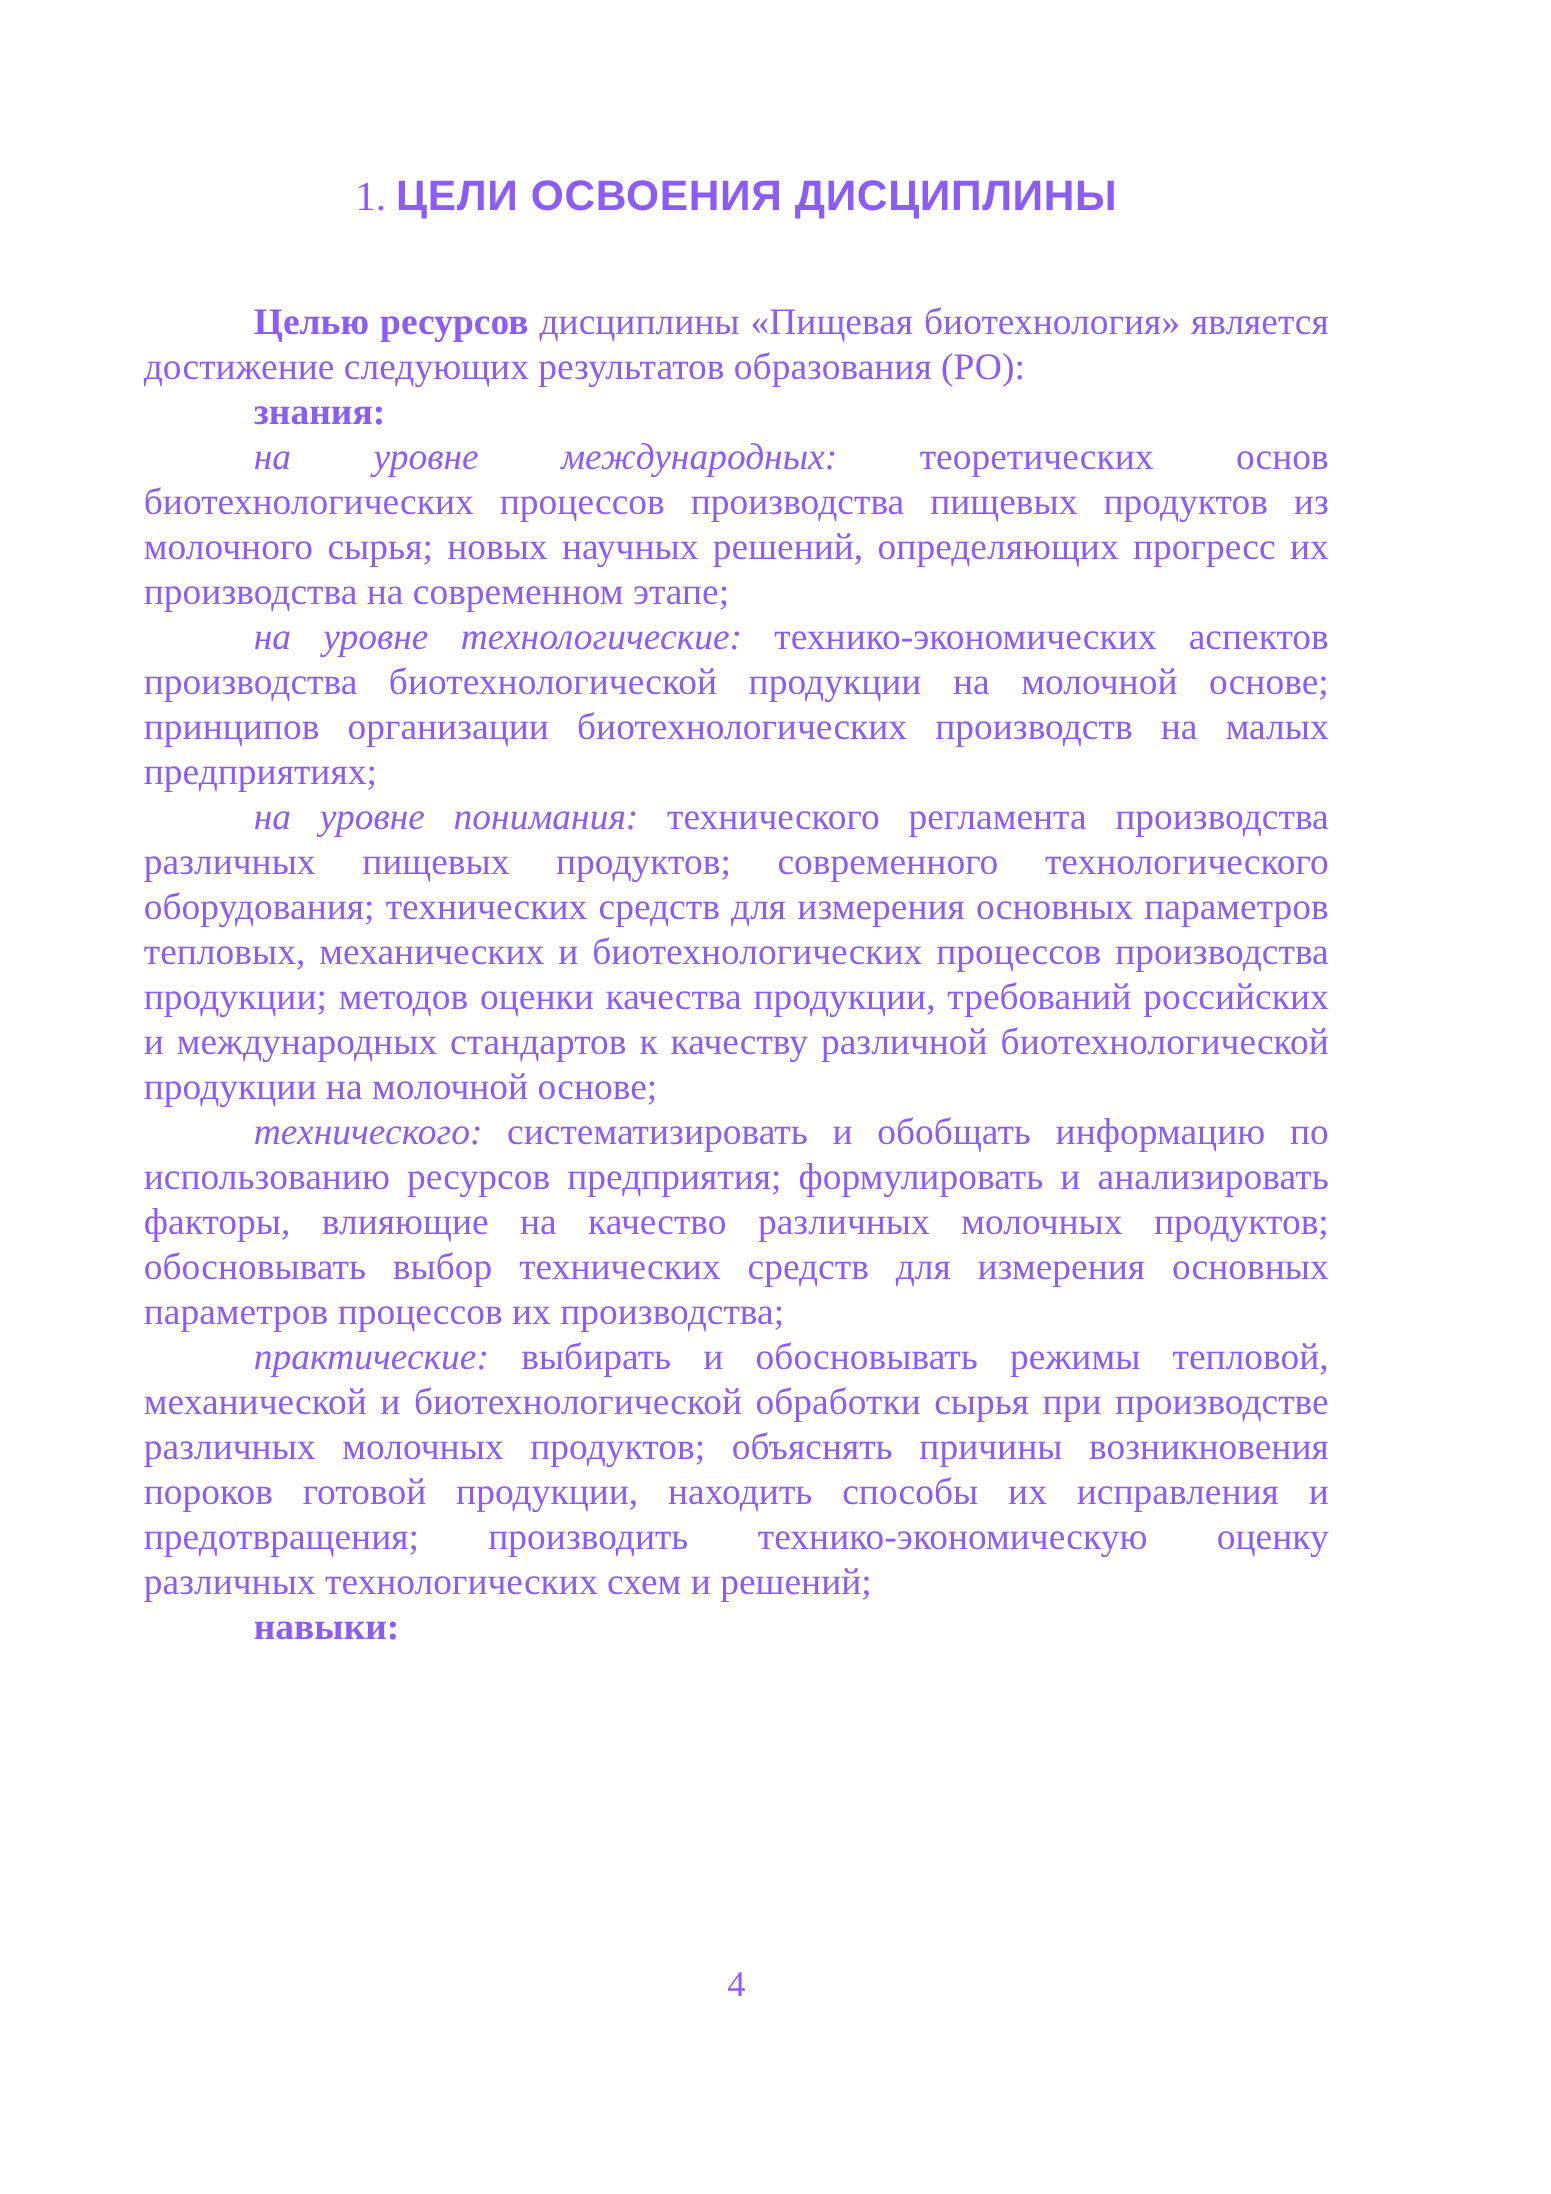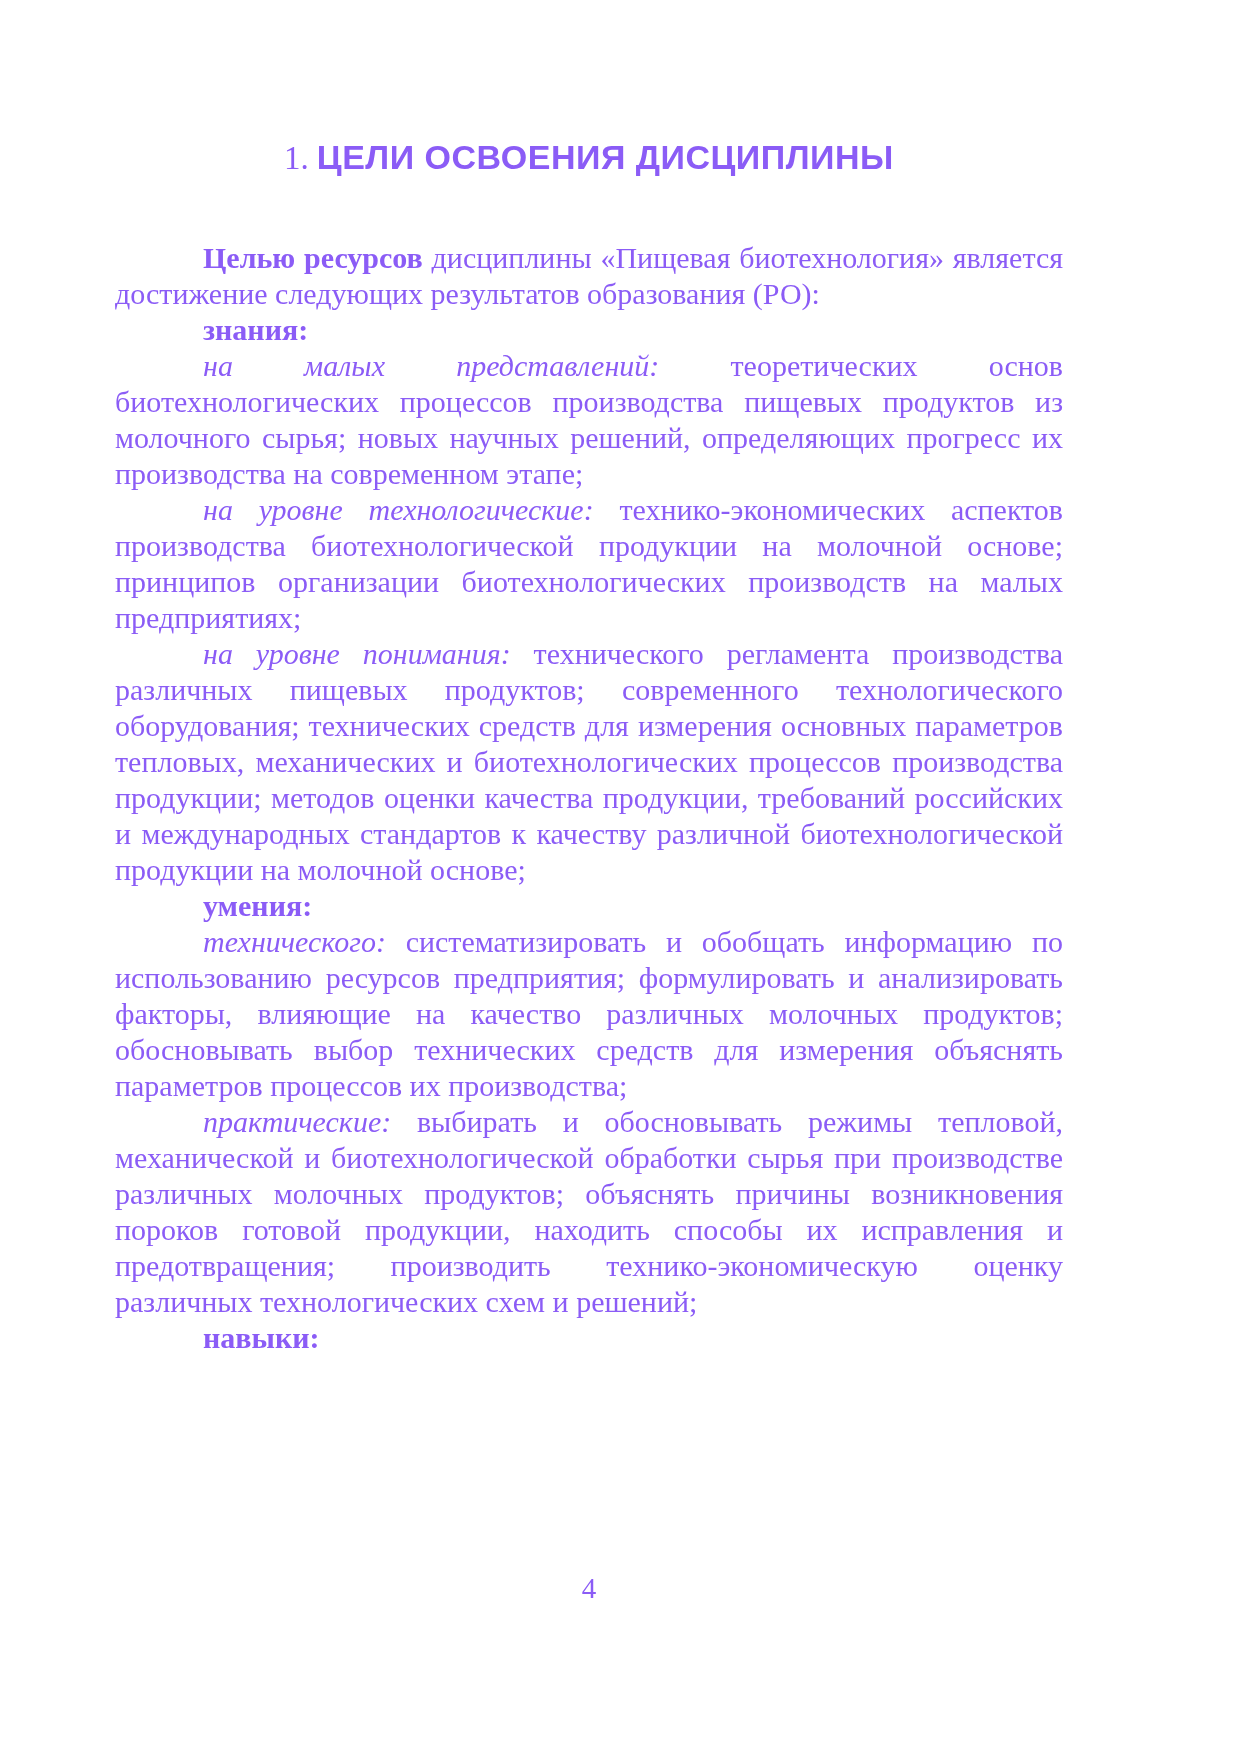--- a/index.html
+++ b/index.html
@@ -68,24 +68,23 @@
 <div class="page">
 
   <h1 class="doc-title">
     <span class="title-number">1.</span>
     <span class="title-text">ЦЕЛИ ОСВОЕНИЯ ДИСЦИПЛИНЫ</span>
   </h1>
 
   <div class="body-text">
       <p class="para"><span class="seg-bold">Целью ресурсов</span><span class="seg-normal"> дисциплины «Пищевая биотехнология» является достижение следующих результатов образования (РО):</span></p>
       <p class="para"><span class="seg-bold">знания:</span></p>
-      <p class="para"><span class="seg-italic">на малых представлений:</span><span class="seg-normal"> теоретических основ биотехнологических процессов производства пищевых продуктов из молочного сырья; новых научных решений, определяющих прогресс их производства на современном этапе;</span></p>
+      <p class="para"><span class="seg-italic">на уровне международных:</span><span class="seg-normal"> теоретических основ биотехнологических процессов производства пищевых продуктов из молочного сырья; новых научных решений, определяющих прогресс их производства на современном этапе;</span></p>
       <p class="para"><span class="seg-italic">на уровне технологические:</span><span class="seg-normal"> технико-экономических аспектов производства биотехнологической продукции на молочной основе; принципов организации биотехнологических производств на малых предприятиях;</span></p>
       <p class="para"><span class="seg-italic">на уровне понимания:</span><span class="seg-normal"> технического регламента производства различных пищевых продуктов; современного технологического оборудования; технических средств для измерения основных параметров тепловых, механических и биотехнологических процессов производства продукции; методов оценки качества продукции, требований российских и международных стандартов к качеству различной биотехнологической продукции на молочной основе;</span></p>
-      <p class="para"><span class="seg-bold">умения:</span></p>
-      <p class="para"><span class="seg-italic">технического:</span><span class="seg-normal"> систематизировать и обобщать информацию по использованию ресурсов предприятия; формулировать и анализировать факторы, влияющие на качество различных молочных продуктов; обосновывать выбор технических средств для измерения объяснять параметров процессов их производства;</span></p>
+      <p class="para"><span class="seg-italic">технического:</span><span class="seg-normal"> систематизировать и обобщать информацию по использованию ресурсов предприятия; формулировать и анализировать факторы, влияющие на качество различных молочных продуктов; обосновывать выбор технических средств для измерения основных параметров процессов их производства;</span></p>
       <p class="para"><span class="seg-italic">практические:</span><span class="seg-normal"> выбирать и обосновывать режимы тепловой, механической и биотехнологической обработки сырья при производстве различных молочных продуктов; объяснять причины возникновения пороков готовой продукции, находить способы их исправления и предотвращения; производить технико-экономическую оценку различных технологических схем и решений;</span></p>
       <p class="para"><span class="seg-bold">навыки:</span></p>
     </div>
 
   <div class="page-number">4</div>
 
 </div>
 
 </body></html>

